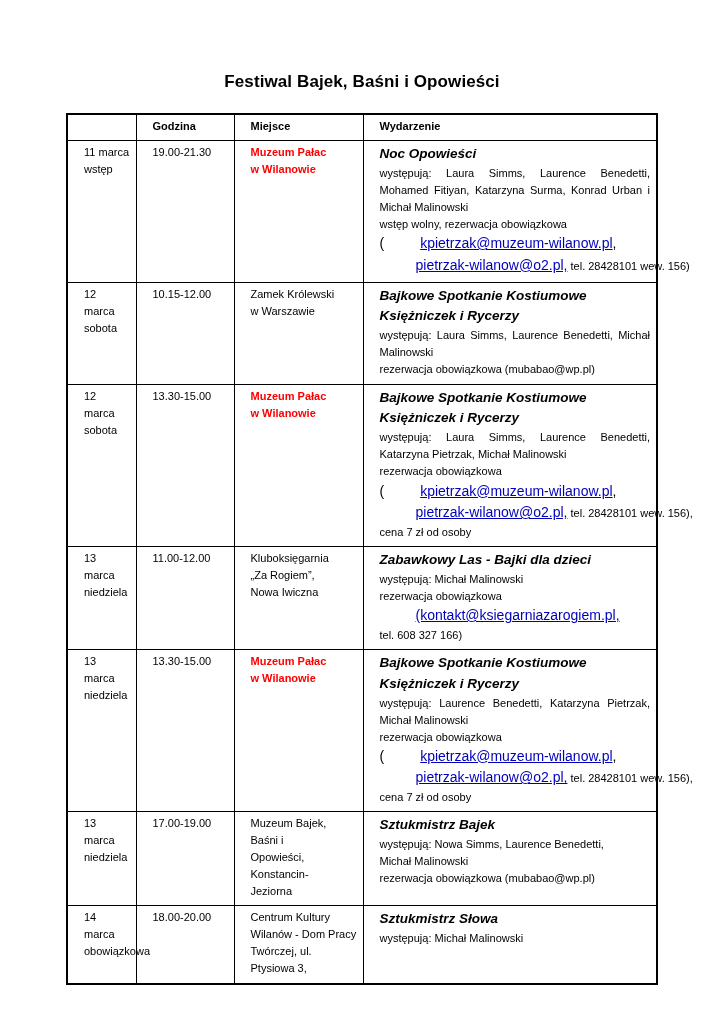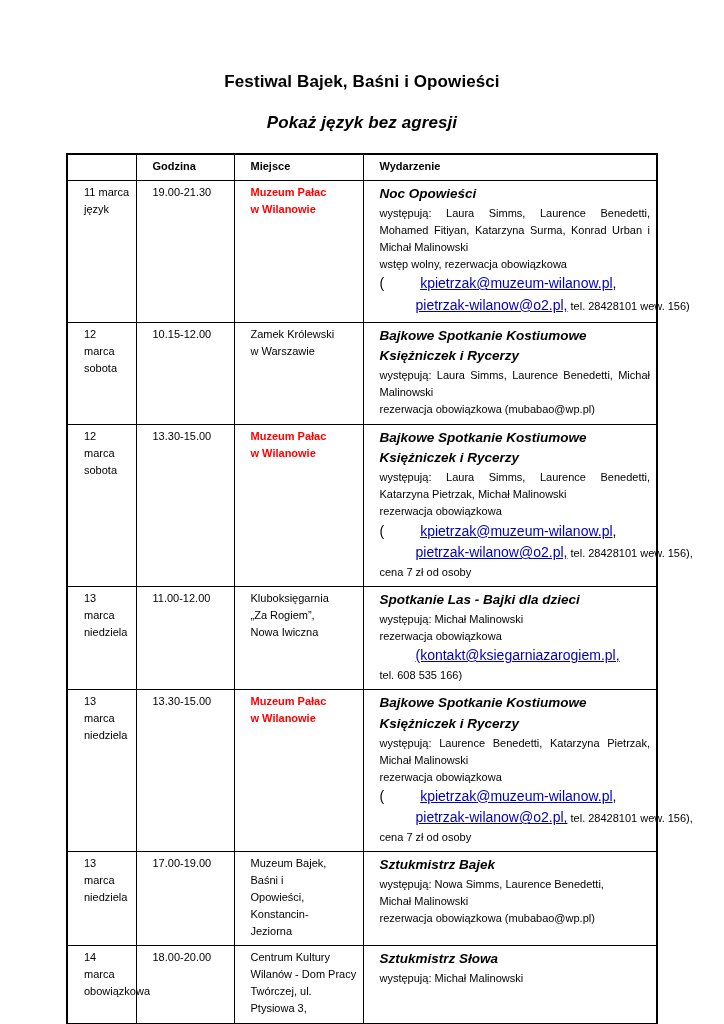--- a/index.html
+++ b/index.html
@@ -71,21 +71,20 @@
     margin-left: 36px;
   }
   span.big { font-size: 14px; }
 </style>
 </head>
 <body>
 
 <div class="page">
   <div class="titles">
     <h1>Festiwal Bajek, Baśni i Opowieści</h1>
-    <h3>Pokaż język bez agresji</h3>
   </div>
 
   <table class="schedule">
     <colgroup>
       <col class="c1">
         <col class="c2">
         <col class="c3">
         <col class="c4">
     </colgroup>
     <thead>
@@ -93,21 +92,21 @@
         <th></th>
         <th>Godzina</th>
         <th>Miejsce</th>
         <th>Wydarzenie</th>
       </tr>
     </thead>
     <tbody>
         <tr>
           <td class="c-date">
             <div>11 marca</div>
-            <div>język</div>
+            <div>wstęp</div>
           </td>
           <td class="c-time">19.00-21.30</td>
           <td class="c-place red">
             <div>Muzeum Pałac</div>
             <div>w Wilanowie</div>
           </td>
           <td class="c-event">
             <div class="ev-title">
               <div>Noc Opowieści</div>
             </div>
@@ -164,26 +163,26 @@
             <div>niedziela</div>
           </td>
           <td class="c-time">11.00-12.00</td>
           <td class="c-place">
             <div>Kluboksięgarnia</div>
             <div>„Za Rogiem”,</div>
             <div>Nowa Iwiczna</div>
           </td>
           <td class="c-event">
             <div class="ev-title">
-              <div>Spotkanie Las - Bajki dla dzieci</div>
+              <div>Zabawkowy Las - Bajki dla dzieci</div>
             </div>
             <p><span>występują: Michał Malinowski</span></p>
             <p><span>rezerwacja obowiązkowa</span></p>
             <p class="nowrap"><a class="em" href="#">(kontakt@ksiegarniazarogiem.pl,</a></p>
-            <p><span>tel. 608 535 166)</span></p>
+            <p><span>tel. 608 327 166)</span></p>
           </td>
         </tr>
         <tr>
           <td class="c-date">
             <div>13 marca</div>
             <div>niedziela</div>
           </td>
           <td class="c-time">13.30-15.00</td>
           <td class="c-place red">
             <div>Muzeum Pałac</div>

